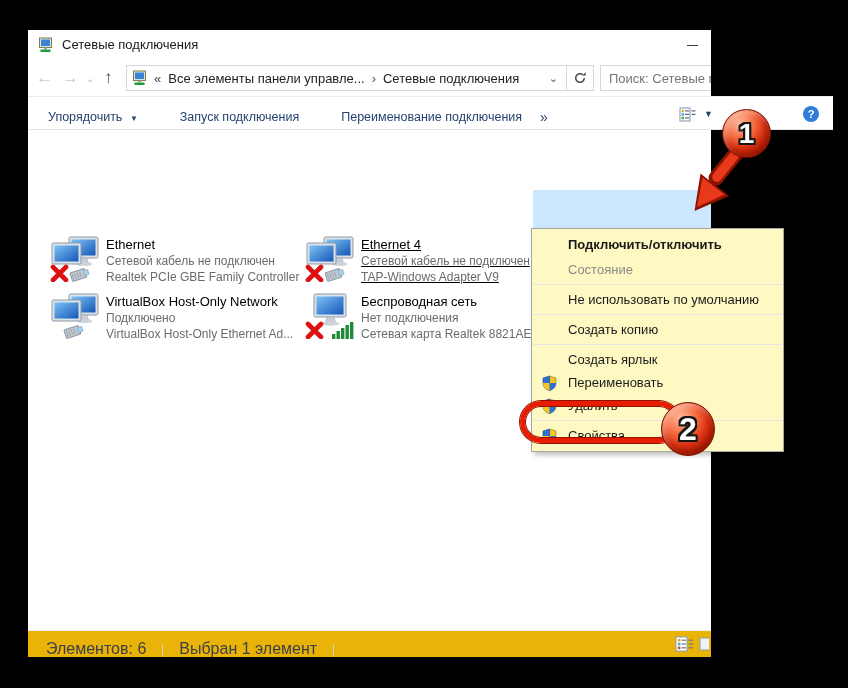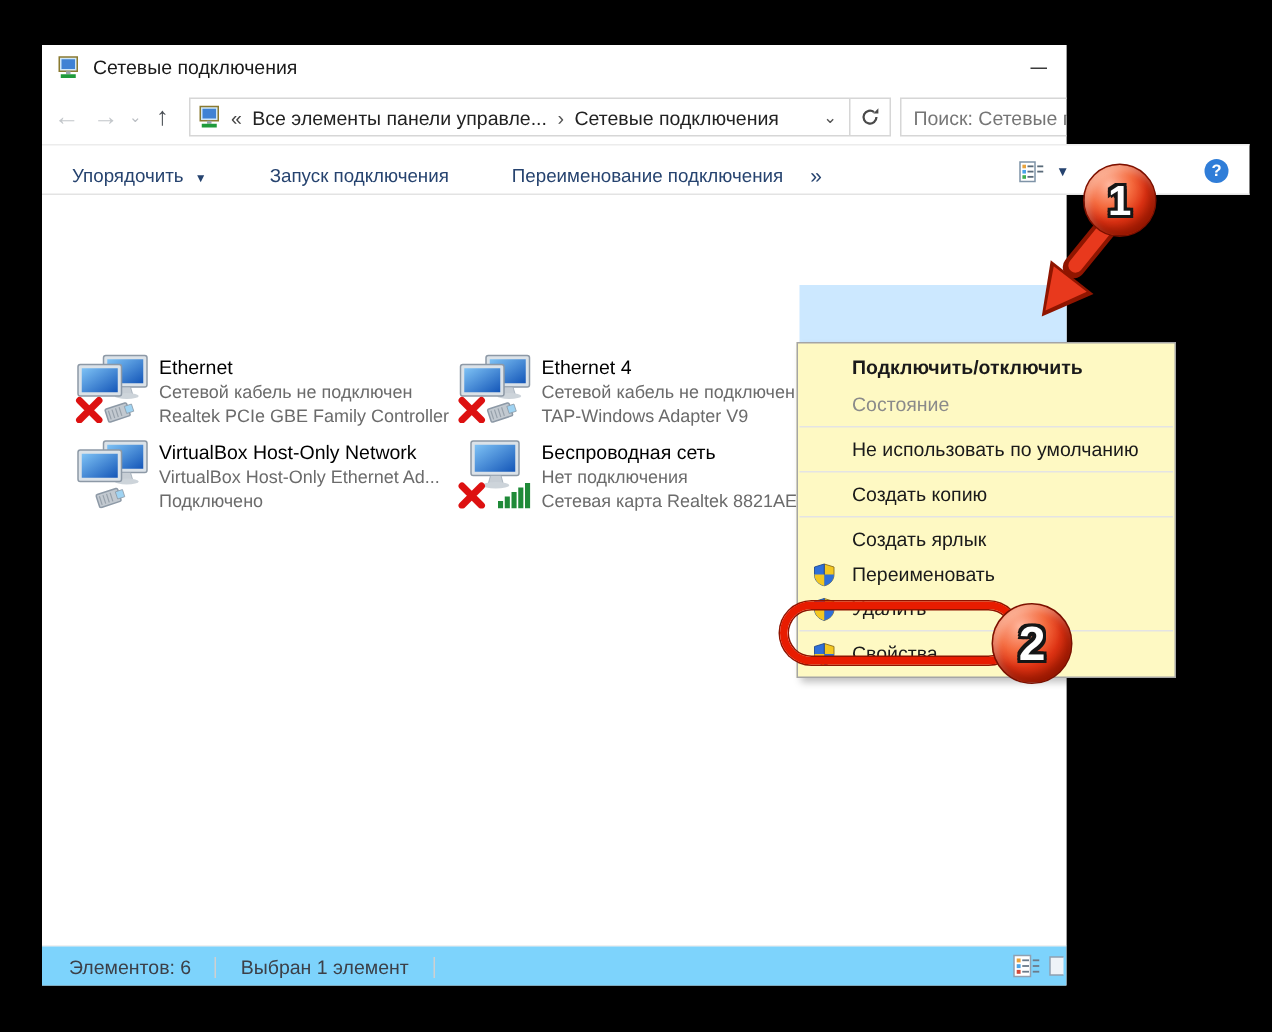--- a/index.html
+++ b/index.html
@@ -44,22 +44,22 @@
             background:#2f7dd8;color:#fff;font-size:11px;font-weight:bold;text-align:center;line-height:16px;}
   
   .content{position:absolute;left:0;top:100px;width:100%;height:500px;background:#fff;}
   .sel-rect{position:absolute;left:505px;top:60px;width:251px;height:38px;background:#cce8ff;}
   .conn{position:absolute;display:flex;}
   .conn-icon{width:50px;height:46px;flex:0 0 auto;}
   .conn-text{margin-left:6px;padding-top:1px;}
   .conn-name{font-size:13px;color:#000;line-height:16px;white-space:nowrap;}
   .conn-sub{font-size:12px;color:#6b6b6b;line-height:16px;white-space:nowrap;}
   
-  .statusbar{position:absolute;left:0;top:600px;width:100%;height:27px;background:#7dd3fc;border-top:1px solid #f0f0f0;
-             display:flex;align-items:center;font-size:13px;color:#3c4048;}
+  .statusbar{position:absolute;left:0;top:600px;width:100%;height:27px;background:#eab308;border-top:1px solid #f0f0f0;
+             display:flex;align-items:flex-end;font-size:16px;color:#3c4048;}
   .sb-txt{margin-left:18px;white-space:nowrap;}
   .sb-sep{width:1px;height:14px;background:#d0d0d0;margin-left:16px;}
   .sb-txt+.sb-sep{margin-left:16px;}
   .sb-txt.second{margin-left:16px;}
   .sb-views{position:absolute;right:2px;top:5px;display:flex;}
   
   .cmenu{position:absolute;left:531px;top:228px;width:253px;background:#fef9c3;border:1px solid #a5a5a5;
          box-sizing:border-box;z-index:5;box-shadow:3px 3px 5px rgba(0,0,0,.25);padding:3px 0 4px 0;
          font-size:13px;color:#1a1a1a;}
   .cm-item{position:relative;height:23px;line-height:23px;padding-left:36px;white-space:nowrap;}
@@ -169,21 +169,21 @@
         </g>
         <path d="M3 31 L16 44 M16 31 L3 44" stroke="#dd1111" stroke-width="4.6" stroke-linecap="round"></path>
       </svg>
       <div class="conn-text">
         <div class="conn-name">Ethernet</div>
         <div class="conn-sub">Сетевой кабель не подключен</div>
         <div class="conn-sub">Realtek PCIe GBE Family Controller</div>
       </div>
     </div>
 
-    <div class="conn" style="left:277px;top:106px;">
+    <div class="conn" style="left:277px;top:106px;text-decoration:underline;">
       <svg class="conn-icon" viewBox="0 0 50 46">
         <rect x="19" y="1" width="29" height="21" rx="1.5" fill="#dbe2e8" stroke="#8d99a6"></rect>
         <rect x="21.5" y="3.5" width="24" height="16" fill="url(#scrB)"></rect>
         <path d="M31 22 h6 l1.5 5 h-9 z" fill="#c7ced5" stroke="#9aa5b1" stroke-width=".5"></path>
         <ellipse cx="34.5" cy="28" rx="8" ry="2" fill="#cdd4da"></ellipse>
         <rect x="2" y="7" width="29" height="21" rx="1.5" fill="#dbe2e8" stroke="#8d99a6"></rect>
         <rect x="4.5" y="9.5" width="24" height="16" fill="url(#scrB)"></rect>
         <g transform="rotate(-18 30 39)">
           <rect x="21" y="34" width="15" height="9" rx="1" fill="#c2c9d0" stroke="#8d99a6"></rect>
           <rect x="34" y="36" width="5" height="5" fill="#9fd3f2" stroke="#8d99a6" stroke-width=".5"></rect>
@@ -229,22 +229,22 @@
         <rect x="2" y="7" width="29" height="21" rx="1.5" fill="#dbe2e8" stroke="#8d99a6"></rect>
         <rect x="4.5" y="9.5" width="24" height="16" fill="url(#scrB)"></rect>
         <g transform="rotate(-18 24 39)">
           <rect x="15" y="34" width="15" height="9" rx="1" fill="#c2c9d0" stroke="#8d99a6"></rect>
           <rect x="28" y="36" width="5" height="5" fill="#9fd3f2" stroke="#8d99a6" stroke-width=".5"></rect>
           <path d="M17 35.5 v6 M19.5 35.5 v6 M22 35.5 v6 M24.5 35.5 v6" stroke="#97a1ab" stroke-width=".8"></path>
         </g>
       </svg>
       <div class="conn-text">
         <div class="conn-name">VirtualBox Host-Only Network</div>
+        <div class="conn-sub">Подключено</div>
         <div class="conn-sub">VirtualBox Host-Only Ethernet Ad...</div>
-        <div class="conn-sub">Подключено</div>
       </div>
     </div>
 
     <div class="conn" style="left:277px;top:163px;">
       <svg class="conn-icon" viewBox="0 0 50 46">
         <rect x="9" y="1" width="32" height="23" rx="1.5" fill="#dbe2e8" stroke="#8d99a6"></rect>
         <rect x="11.5" y="3.5" width="27" height="18" fill="url(#scrB)"></rect>
         <path d="M22 24 h7 l1.5 5.5 h-10 z" fill="#c7ced5" stroke="#9aa5b1" stroke-width=".5"></path>
         <ellipse cx="25.5" cy="30.5" rx="9" ry="2.2" fill="#cdd4da"></ellipse>
         <g>

